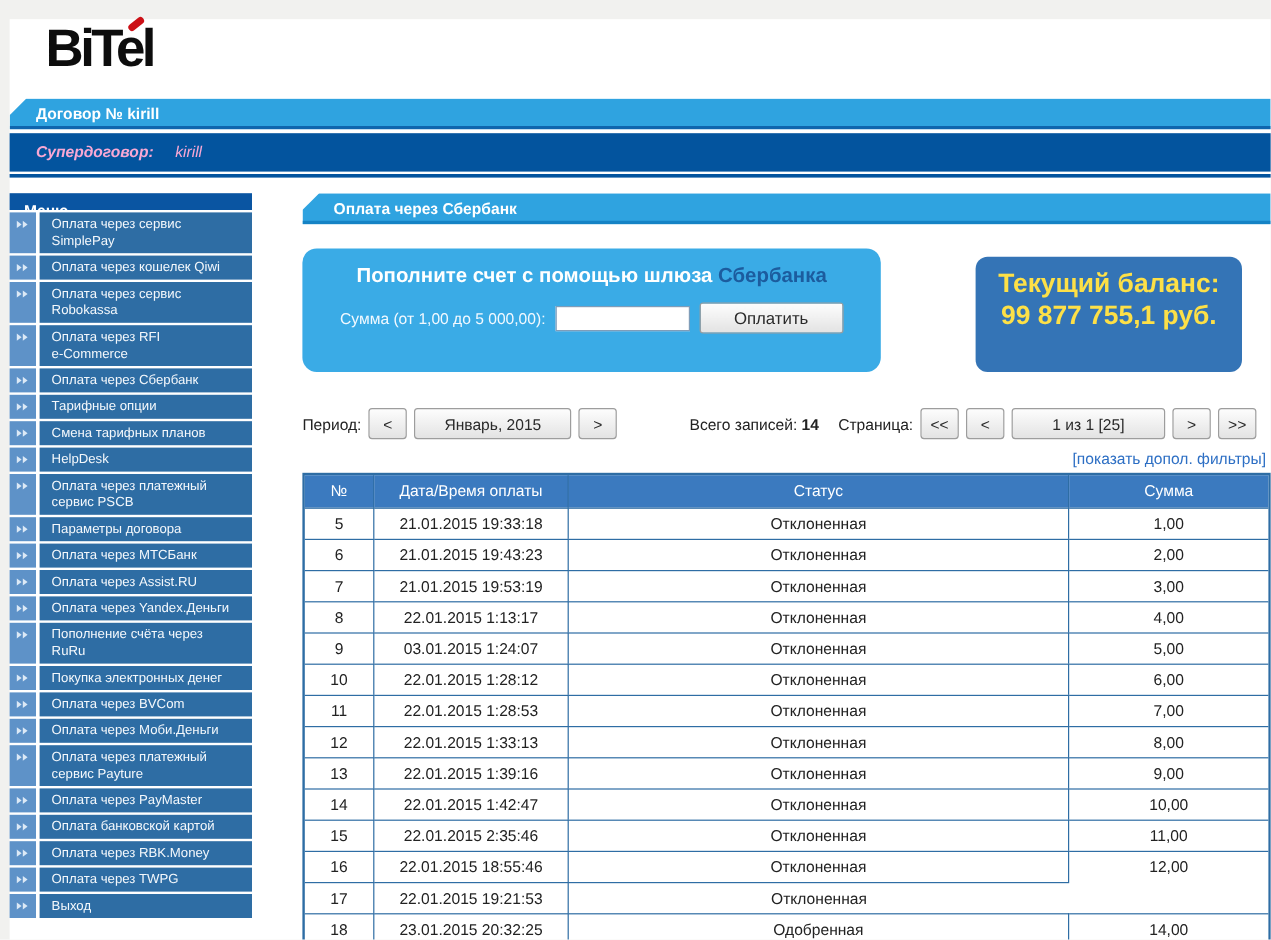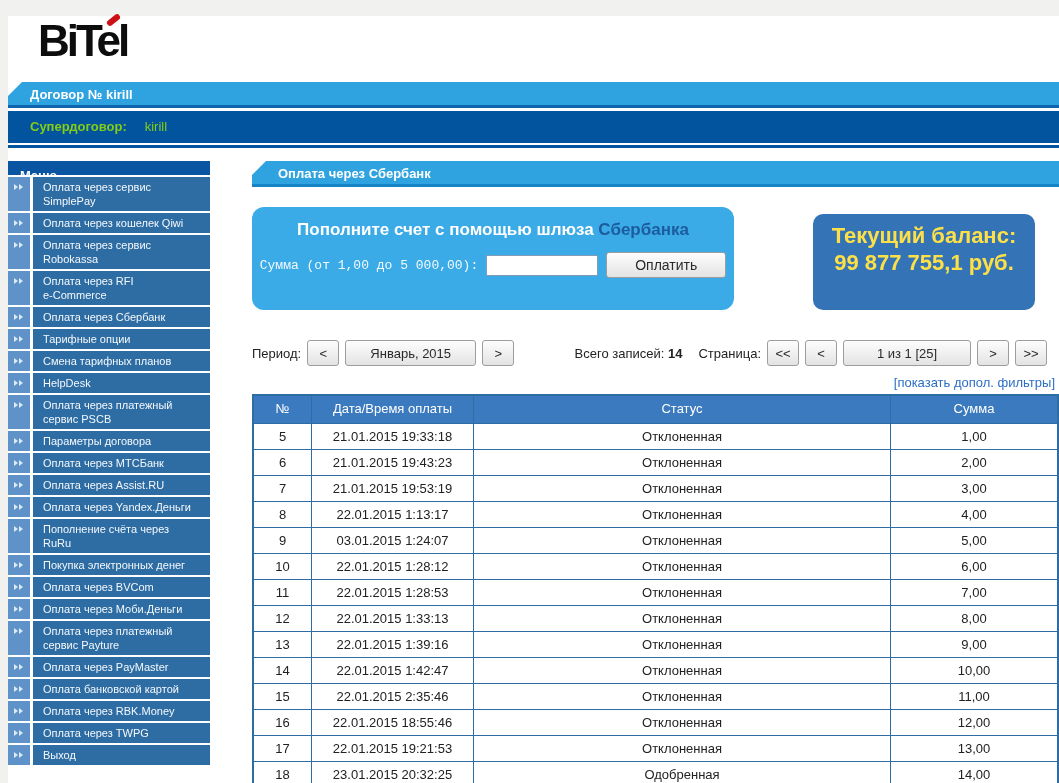--- a/index.html
+++ b/index.html
@@ -19,22 +19,22 @@
   
   .logo{position:relative; margin:6px 0 8px 30px; height:58px; width:140px;}
   .logo-text{font-size:44px; font-weight:900; letter-spacing:-3px; color:#0d0d0d; font-style:normal;}
   .logo-accent{position:absolute; left:68px; top:1px; width:15px; height:6px;
     background:var(--logo-red); border-radius:3px; transform:rotate(-38deg);}
   
   .bar1{height:26px; line-height:26px; background:var(--bar-light);
     border-bottom:3px solid #0e65ae; color:#fff; font-size:13px; font-weight:bold;
     padding-left:22px; clip-path:polygon(14px 0,100% 0,100% 100%,0 100%,0 14px);
     margin-bottom:3px;}
-  .bar2{height:32px; line-height:32px; background:var(--bar-dark); color:#84cc16;
-    font-size:13px; padding-left:22px; margin-bottom:2px;}
+  .bar2{height:32px; line-height:32px; background:var(--bar-dark); color:#f9a8d4;
+    font-size:13px; padding-left:22px; margin-bottom:2px;font-style:italic;}
   .bar2 b{margin-right:18px;}
   .divider{height:3px; background:var(--bar-dark); margin-bottom:13px;}
   
   .content-row{display:flex; align-items:flex-start;}
   .sidebar{width:202px; flex:0 0 202px;}
   .sidebar-header{height:14px; line-height:30px; background:var(--menu-header);
     color:#fff; font-size:13px; font-weight:bold; padding-left:12px; margin-bottom:2px;}
   .menu-row{display:flex; margin-bottom:2px; cursor:pointer;}
   .arrow-cell{width:22px; flex:0 0 22px; background:var(--menu-strip);
     display:flex; align-items:flex-start; justify-content:center; padding-top:7px;}
@@ -46,21 +46,21 @@
   .main{flex:1; margin-left:42px; min-width:0;}
   .section-header{height:26px; line-height:26px; background:var(--bar-light);
     border-bottom:3px solid #1583c5; color:#fff; font-size:13px; font-weight:bold;
     padding-left:26px; clip-path:polygon(14px 0,100% 0,100% 100%,0 100%,0 14px);}
   .boxes-row{display:flex; margin-top:20px;}
   .payment-box{width:482px; height:103px; background:var(--sky-box); border-radius:12px;
     padding-top:13px; text-align:center;}
   .payment-title{color:#fff; font-size:17px; font-weight:bold;}
   .payment-title a{color:var(--link-dark); text-decoration:none; cursor:pointer;}
   .payment-form{margin-top:12px; display:flex; align-items:center; justify-content:center; gap:8px;}
-  .payment-form label{color:#f2f9ff; font-size:13px;font-family:Liberation Mono, monospace;}
+  .payment-form label{color:#f2f9ff; font-size:13px;}
   .amount-input{width:112px; height:21px; border:1px solid #7f9db9; background:#fff; font-size:13px; padding:0 3px;}
   .btn{display:inline-block; border:1px solid #9d9d9d; border-radius:3px; color:#2a2a2a;
     background:linear-gradient(#fdfdfd,#e3e3e3); font-size:13px; height:26px;
     min-width:32px; cursor:pointer; font-family:inherit;}
   .pay-btn{height:26px; padding:0 28px; font-size:14px;}
   .balance-box{margin-left:auto; margin-right:24px; margin-top:7px; width:222px;
     background:var(--balance); border-radius:10px; color:#fde047; text-align:center;
     font-size:22px; font-weight:bold; line-height:27px; padding:8px 0;}
   .controls-row{margin-top:30px; display:flex; align-items:center; font-size:13px; color:#222;}
   .period-group,.page-group{display:flex; align-items:center; gap:6px;}
@@ -434,21 +434,20 @@
     <span class="tc">16</span>
     <span class="tc">22.01.2015 18:55:46</span>
     <span class="tc">Отклоненная</span>
     <span class="tc">12,00</span>
   </div>
 
   <div class="trow">
     <span class="tc">17</span>
     <span class="tc">22.01.2015 19:21:53</span>
     <span class="tc">Отклоненная</span>
-    <span class="tc">13,00</span>
   </div>
 
   <div class="trow">
     <span class="tc">18</span>
     <span class="tc">23.01.2015 20:32:25</span>
     <span class="tc">Одобренная</span>
     <span class="tc">14,00</span>
   </div>
 </div>
       </div>

